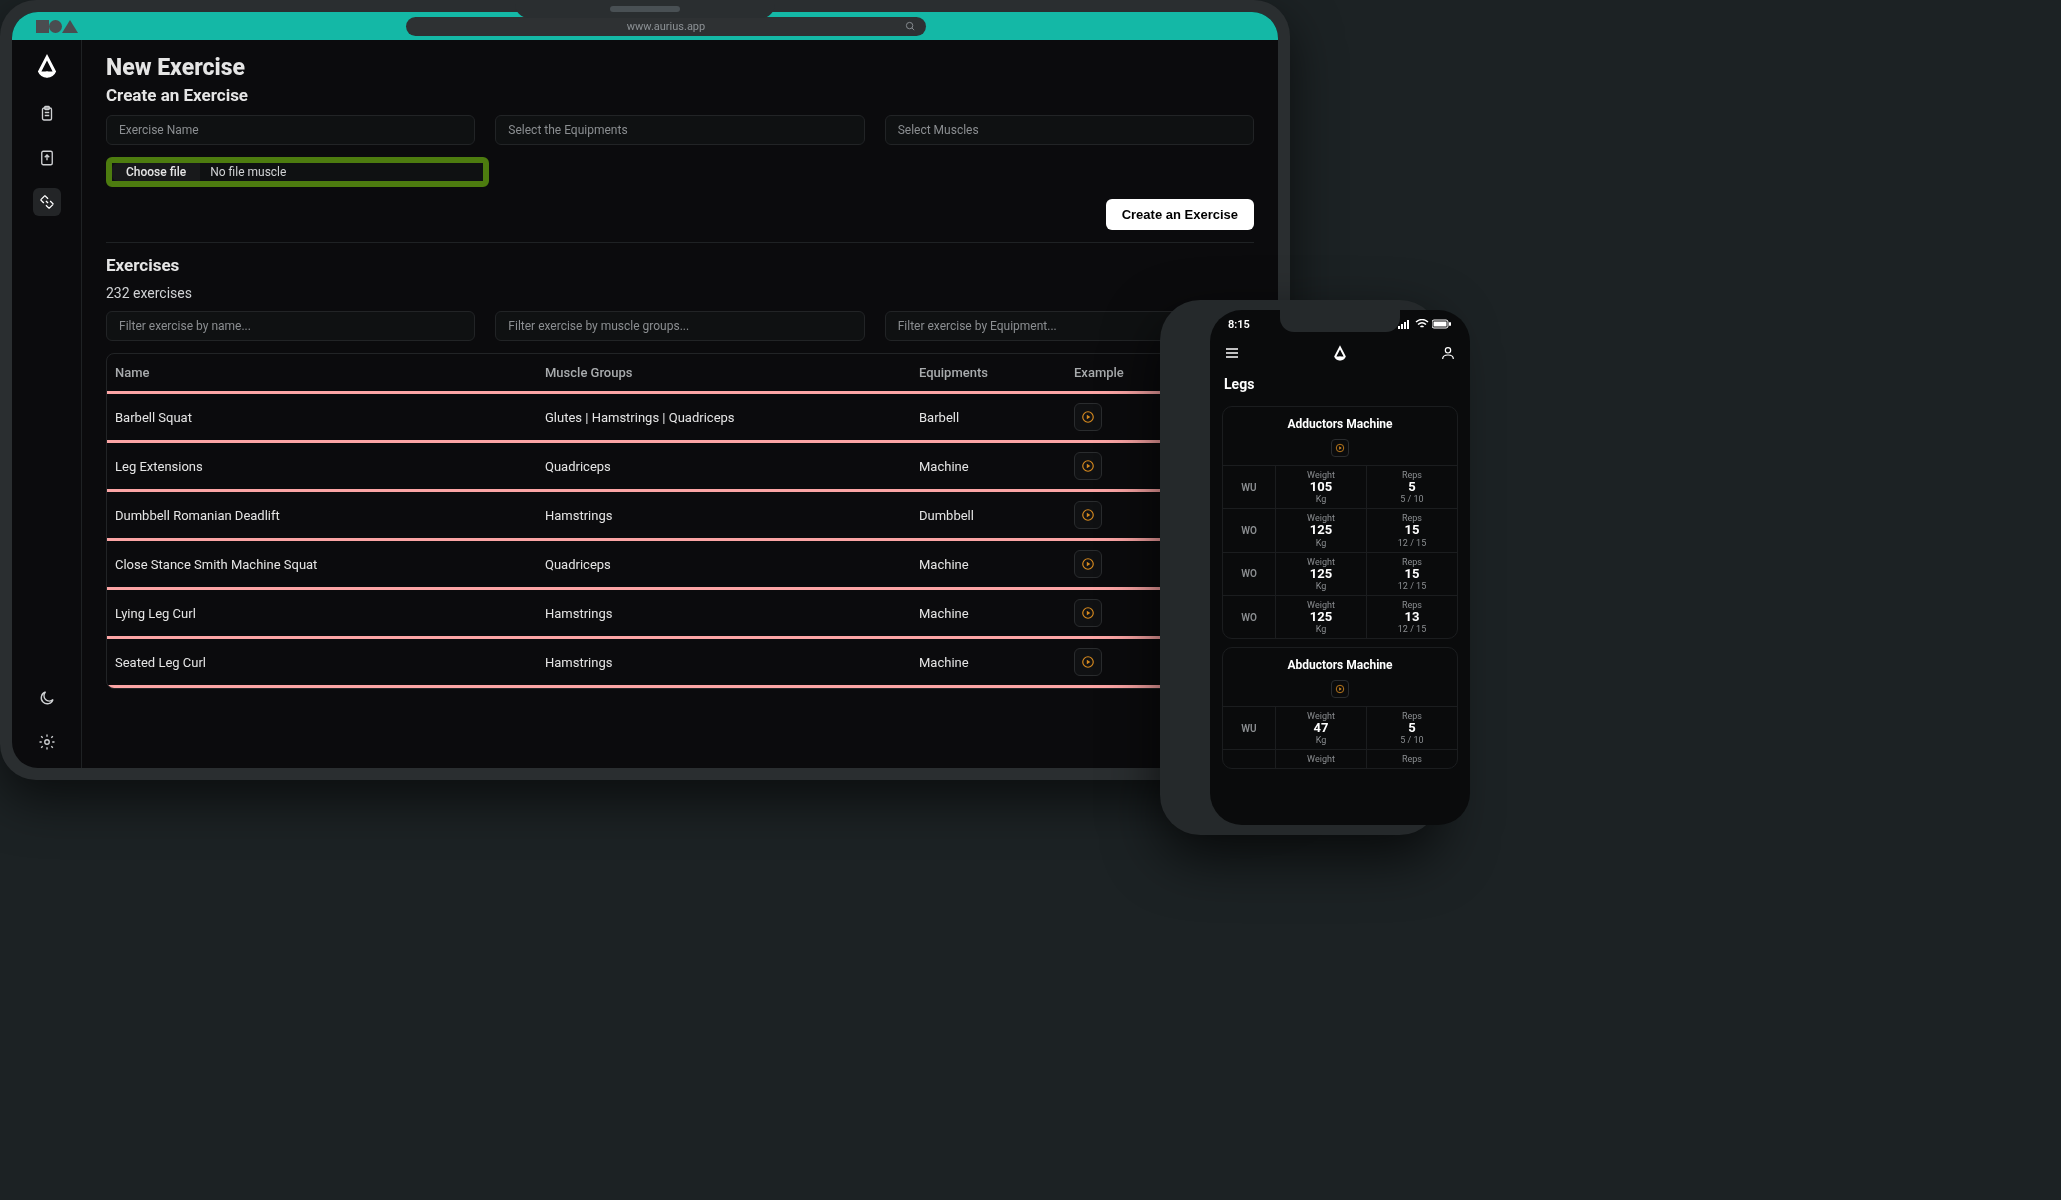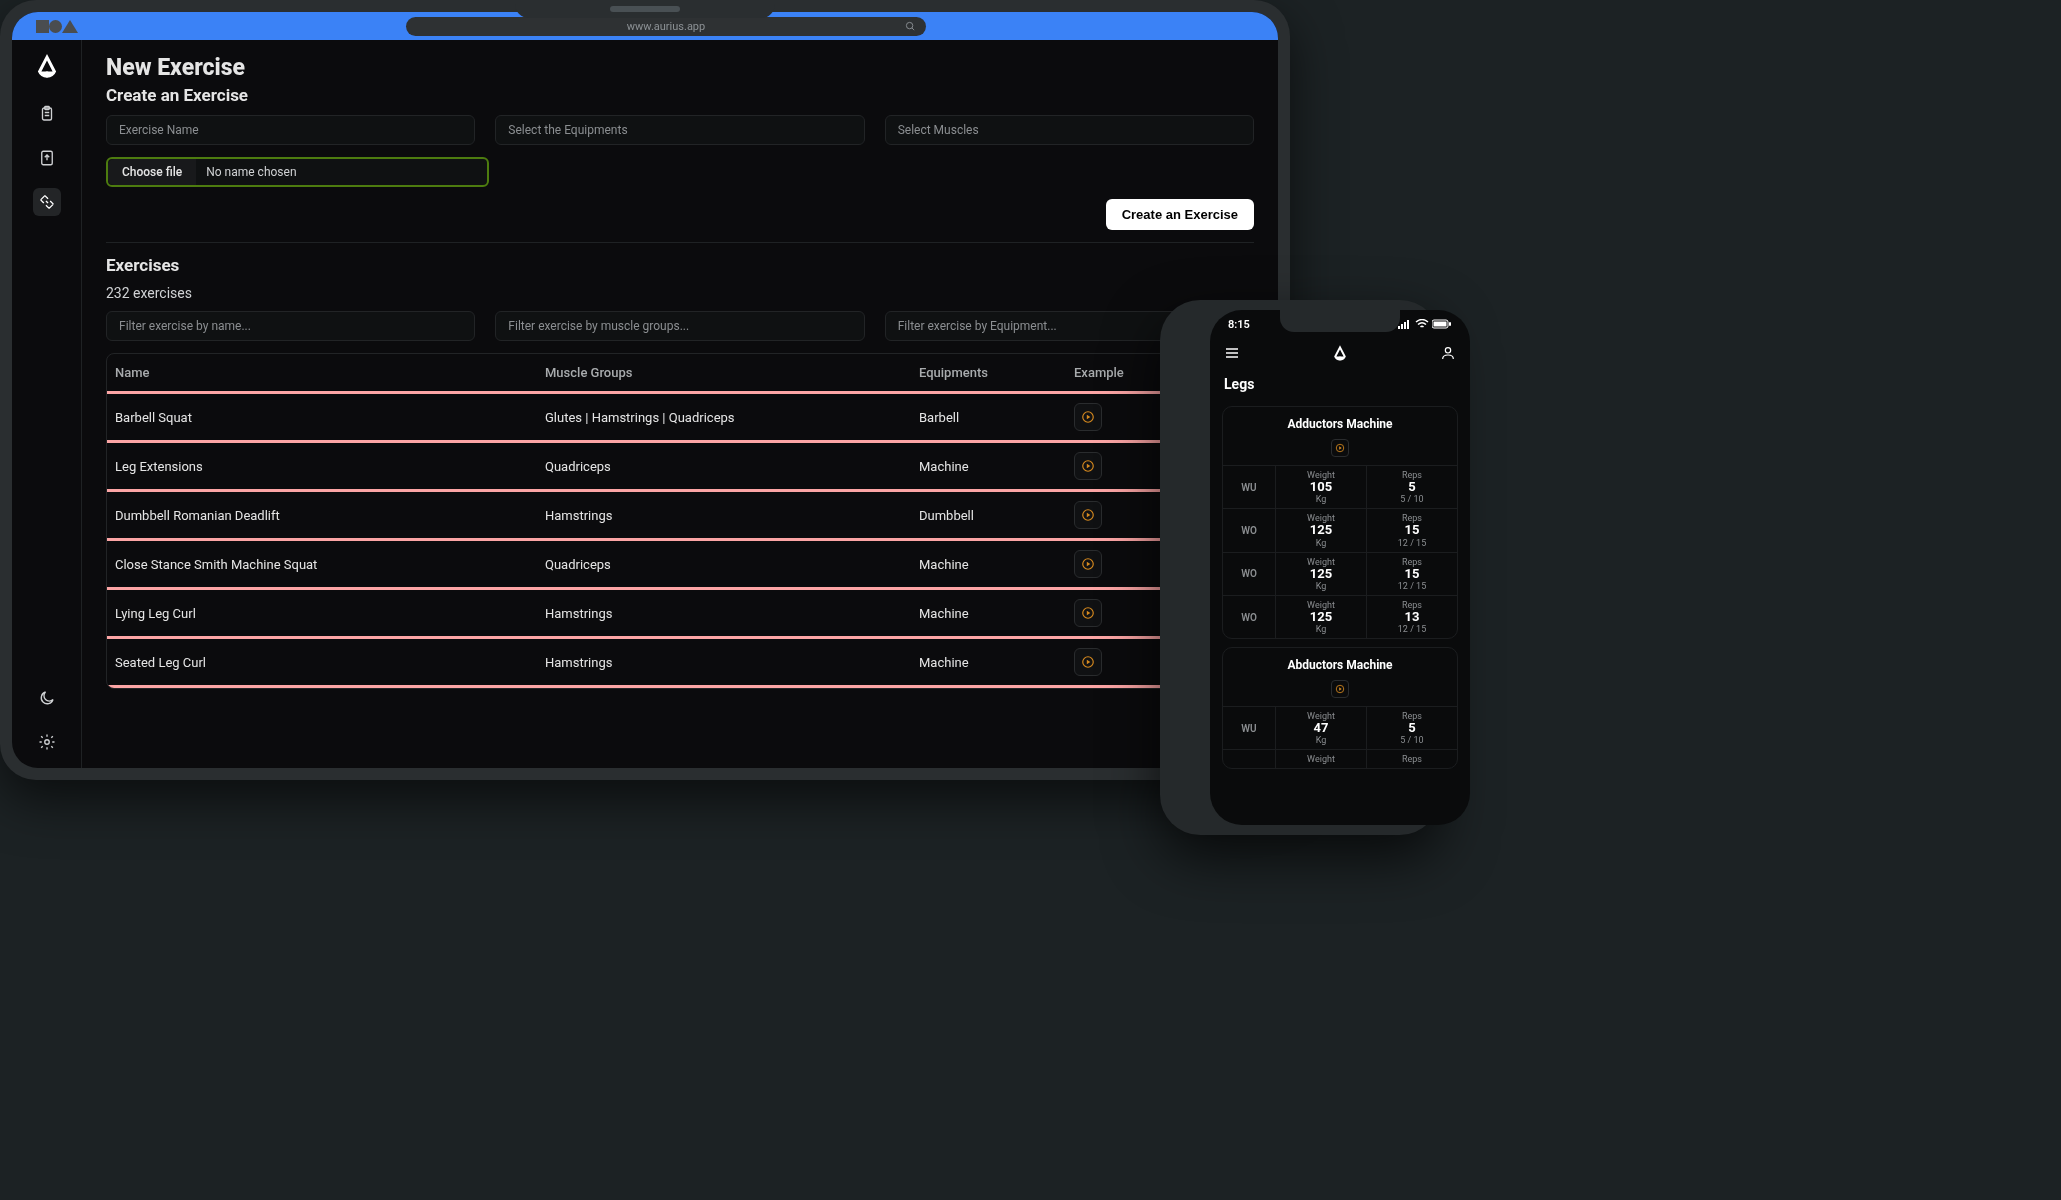--- a/index.html
+++ b/index.html
@@ -51,21 +51,21 @@
     height: 100%;
     background: #0b0b0d;
     border-radius: 26px;
     overflow: hidden;
     position: relative;
   }
 
   
   .browser-bar {
     height: 28px;
-    background: #3b82f6;
+    background: #14b8a6;
     display: flex;
     align-items: center;
     padding: 0 24px;
   }
   .bb-shape { width: 13px; height: 13px; background: #4a4d50; }
   .bb-square { }
   .bb-circle { border-radius: 50%; }
   .bb-tri {
     width: 0; height: 0; background: none;
     border-left: 8px solid transparent;
@@ -135,21 +135,21 @@
     padding: 0 12px;
     display: flex;
     align-items: center;
     font-size: 12px;
     color: #8b8e91;
   }
   .file-field {
     width: 383px;
     height: 30px;
     background: #0f1112;
-    border: 2px solid #4d7c0f;
+    border: 6px solid #4d7c0f;
     border-radius: 6px;
     display: flex;
     align-items: center;
     font-size: 12px;
   }
   .file-btn-area {
     background: #18191b;
     height: 100%;
     padding: 0 14px;
     display: flex;
@@ -376,21 +376,21 @@
             </div>
           <div class="field">
               <span>Select Muscles</span>
             </div>
         </div>
         <div class="form-row">
           <div class="file-field">
             <div class="file-btn-area">
                 <span>Choose file</span>
               </div>
-            <div class="file-txt">No name chosen</div>
+            <div class="file-txt">No file muscle</div>
           </div>
         </div>
         <div class="create-btn-row">
           <button class="create-btn"><span>Create an Exercise</span></button>
         </div>
 
         <div class="divider"></div>
 
         <h2>Exercises</h2>
         <div class="count">232 exercises</div>

